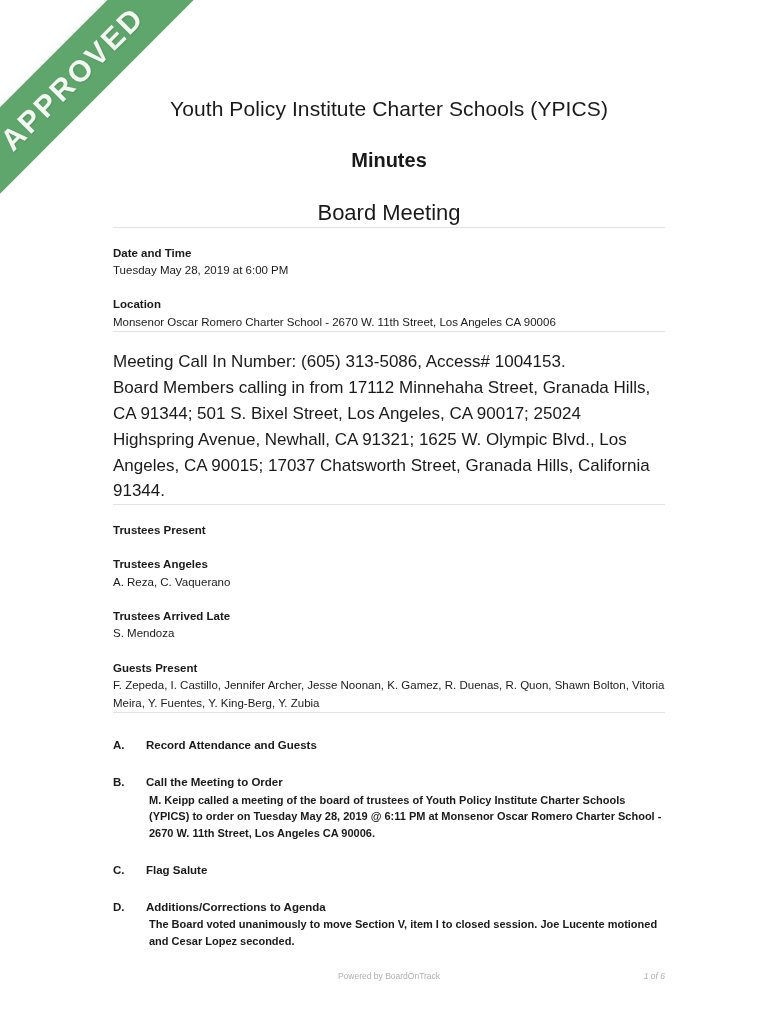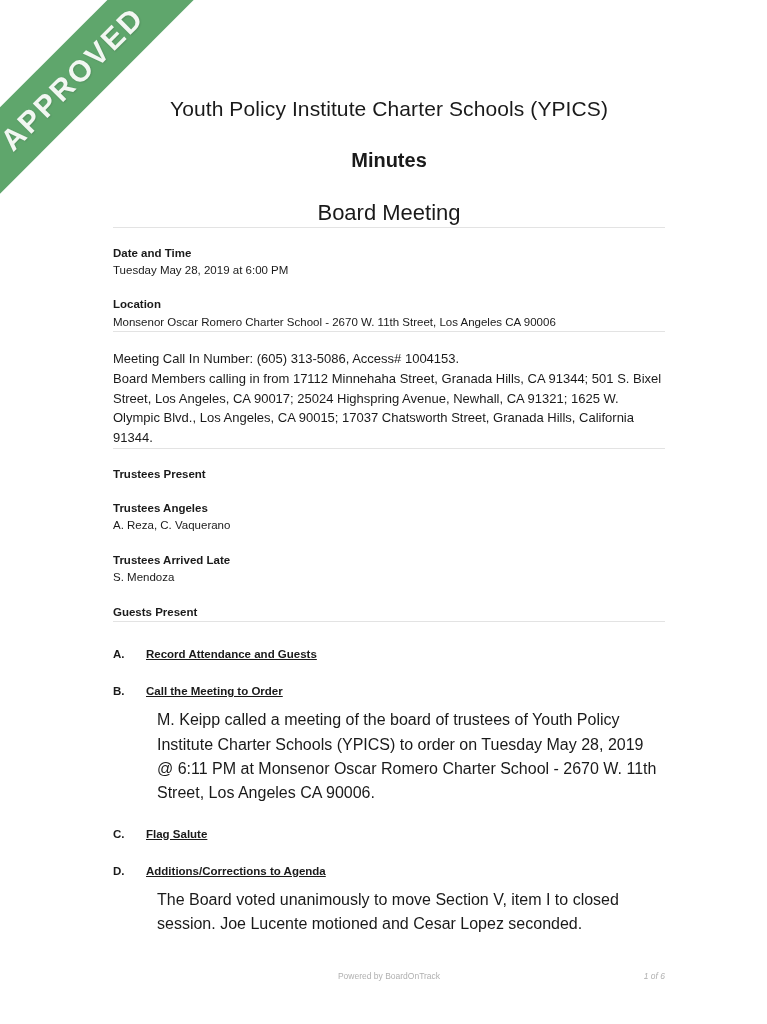--- a/index.html
+++ b/index.html
@@ -111,21 +111,21 @@
     margin: 0;
   }
   .field-value {
     font-size: 11.5px;
     font-weight: 400;
     line-height: 1.52;
     margin: 0;
   }
 
   .block-para {
-    font-size: 13px;
+    font-size: 17px;
     line-height: 1.52;
     margin: 0;
   }
   .callin { margin-top: 17px; }
 
   .section {
     margin-top: 24px;
   }
   .section-heading {
     font-size: 11.5px;
@@ -145,26 +145,25 @@
     top: 0;
     font-size: 11.5px;
     font-weight: 700;
     line-height: 1.5;
   }
   .item-title {
     font-size: 11.5px;
     font-weight: 700;
     margin: 0;
     line-height: 1.5;
-    text-decoration: underline;
   }
   .item-body {
-    font-size: 16px;
-    font-weight: 400;
-    margin: 8px;
+    font-size: 11px;
+    font-weight: 700;
+    margin: 0;
     line-height: 1.52;
     padding-left: 3px;
   }
 
   
   .footer {
     position: absolute;
     left: 113px;
     width: 552px;
     top: 971px;
@@ -233,20 +232,21 @@
       <p class="field-value">A. Reza, C. Vaquerano</p>
     </div>
 
     <div class="field-group">
       <p class="field-label">Trustees Arrived Late</p>
       <p class="field-value">S. Mendoza</p>
     </div>
 
     <div class="field-group">
       <p class="field-label">Guests Present</p>
+      <p class="field-value">F. Zepeda, I. Castillo, Jennifer Archer, Jesse Noonan, K. Gamez, R. Duenas, R. Quon, Shawn Bolton, Vitoria Meira, Y. Fuentes, Y. King-Berg, Y. Zubia</p>
     </div>
 
     <hr class="rule rule-4">
 
     <div class="section">
 
       <div class="item">
         <span class="item-letter">A.</span>
         <p class="item-title">Record Attendance and Guests</p>
       </div>

